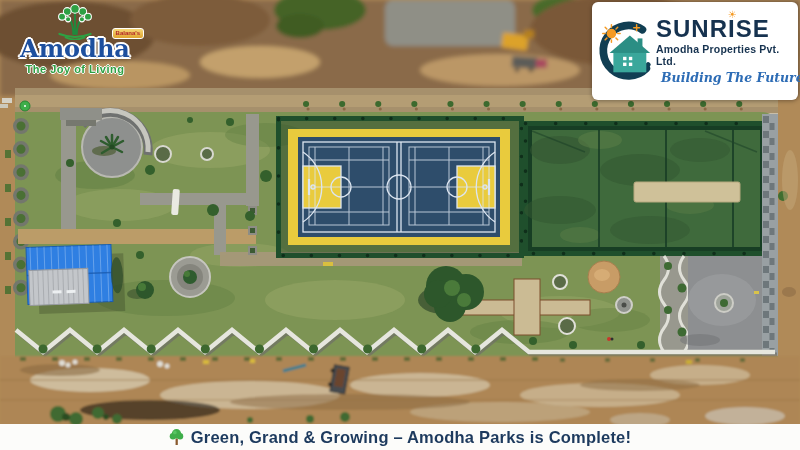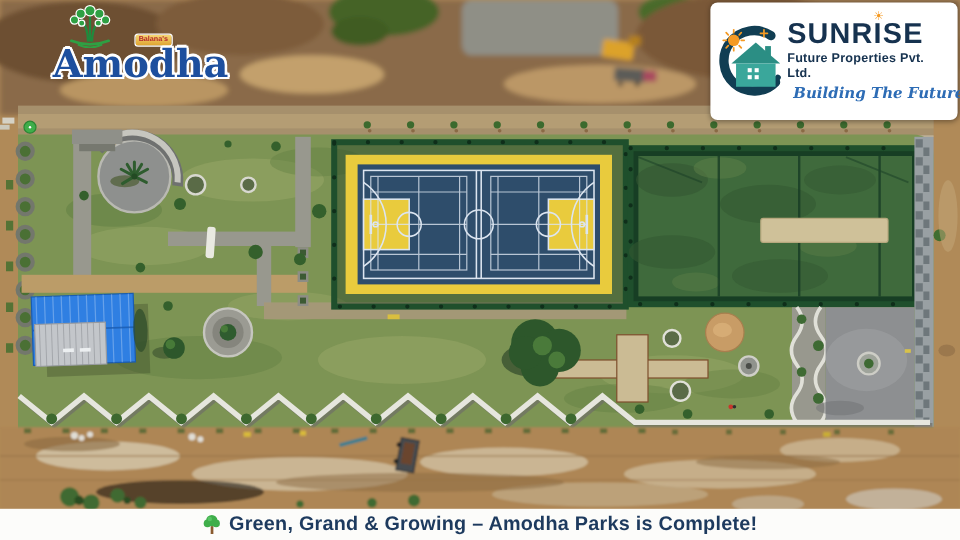--- a/index.html
+++ b/index.html
@@ -4,23 +4,23 @@
 <style>
   html,body{margin:0;padding:0;background:#222;}
   .stage{position:relative;width:800px;height:450px;overflow:hidden;background:#b08a58;
          font-family:"Liberation Sans",sans-serif;}
   .photo{position:absolute;inset:0;width:100%;height:100%;display:block;}
 
   
   .amodha{position:absolute;left:4px;top:2px;width:142px;text-align:center;z-index:5;}
   .amodha .tree{display:block;margin:0 auto -2px auto;width:48px;height:38px;}
   .amodha .brand{display:block;font-family:"DejaVu Serif",serif;font-weight:bold;
-    font-size:32px;line-height:.95;color:var(--amodha-blue);
+    font-size:24px;line-height:.95;color:var(--amodha-blue);
     text-shadow:-2px 0 0 #fff,2px 0 0 #fff,0 -2px 0 #fff,0 2px 0 #fff,
-      -1.5px -1.5px 0 #fff,1.5px -1.5px 0 #fff,-1.5px 1.5px 0 #fff,1.5px 1.5px 0 #fff;margin-left:40px;}
+      -1.5px -1.5px 0 #fff,1.5px -1.5px 0 #fff,-1.5px 1.5px 0 #fff,1.5px 1.5px 0 #fff;}
   .amodha .badge{position:absolute;top:26px;right:2px;background:linear-gradient(#f6d878,#dfa32f);
     border:1px solid #fff;border-radius:3px;color:var(--badge-red);
     font-size:6px;font-weight:bold;padding:1px 3px;line-height:1.1;}
   .amodha .tagline{display:block;margin-top:2px;font-weight:bold;font-size:11px;
     letter-spacing:.5px;color:var(--amodha-green);
     text-shadow:-1px 0 0 #fff,1px 0 0 #fff,0 -1px 0 #fff,0 1px 0 #fff;}
 
   
   .sunrise{position:absolute;top:2px;right:2px;width:206px;height:98px;background:#fff;
     border-radius:6px;box-shadow:0 1px 4px rgba(0,0,0,.35);display:flex;align-items:center;
@@ -387,20 +387,21 @@
           <circle cx="17" cy="11" r="4.5"></circle>
           <circle cx="35" cy="11" r="4.5"></circle>
         <circle cx="11" cy="17" r="4"></circle>
           <circle cx="41" cy="17" r="4"></circle>
         <circle cx="18" cy="20" r="3"></circle>
           <circle cx="34" cy="20" r="3"></circle>
       </g>
     </svg>
     <span class="brand">Amodha</span>
     <span class="badge">Balana's</span>
+    <span class="tagline">The Joy of Living</span>
   </div>
 
   <div class="sunrise">
     <svg class="mark" viewBox="0 0 64 64">
       <path d="M50,10 A26,26 0 1 0 54,50" fill="none" stroke="#113e53" stroke-width="8" stroke-linecap="round"></path>
       <path d="M36,56 Q47,58 56,46" fill="none" stroke="#113e53" stroke-width="5" stroke-linecap="round"></path>
       <rect x="45" y="19" width="5" height="9" fill="#2b8e84"></rect>
       <polygon points="16,34 37,16 58,34" fill="#2b8e84"></polygon>
       <rect x="20" y="34" width="34" height="20" fill="#3aa79b"></rect>
       <g fill="#fff">
@@ -425,21 +426,21 @@
       <g stroke="#f59a23" stroke-width="1.5" stroke-linecap="round">
         <line x1="44" y1="5" x2="44" y2="11"></line>
           <line x1="41" y1="8" x2="47" y2="8"></line>
       </g>
     </svg>
     <div class="txt">
       <div class="brandrow">
         <span class="brand">SUNRISE</span>
         <span class="sundot">☀</span>
       </div>
-      <span class="sub">Future Properties Pvt. Ltd.</span>
+      <span class="sub">Amodha Properties Pvt. Ltd.</span>
       <div class="tagrow">
         <span class="tagline-line"></span>
         <span class="script">Building The Future</span>
       </div>
     </div>
   </div>
 
   <div class="banner">
     <svg class="treeicon" viewBox="0 0 16 20">
       <rect x="7" y="11" width="2.4" height="7" fill="#8a5a2e"></rect>

